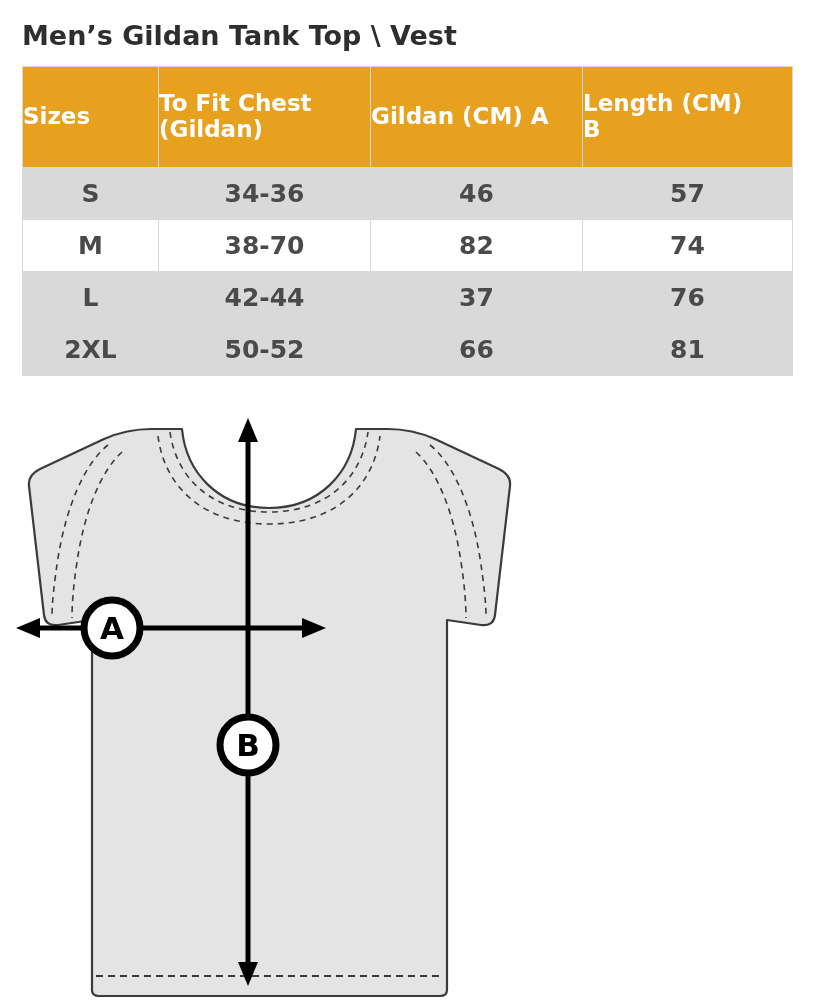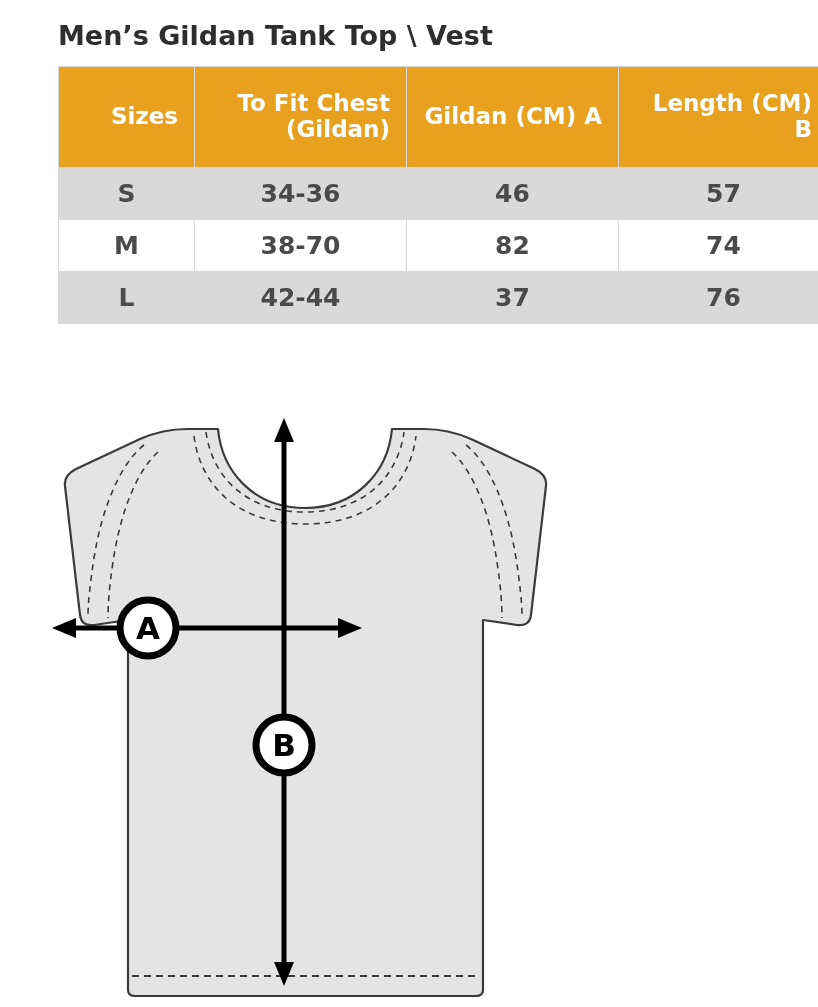--- a/index.html
+++ b/index.html
@@ -12,21 +12,20 @@
     height: 1007px;
     font-family: "DejaVu Sans", "Liberation Sans", sans-serif;
     color: #3b3b3b;
     position: relative;
     overflow: hidden;
   }
   .page {
     width: 768px;
     height: 1007px;
     position: relative;
-    margin-left: 36px;
   }
   .title {
     position: absolute;
     left: 22px;
     top: 20px;
     font-size: 27px;
     font-weight: bold;
     color: #2e2e2e;
     letter-spacing: 0px;
     white-space: nowrap;
@@ -37,22 +36,22 @@
     top: 66px;
     width: 770px;
     border-collapse: collapse;
     table-layout: fixed;
   }
   table.size-table th {
     background: #e8a01f;
     color: #ffffff;
     font-size: 23px;
     font-weight: bold;
-    text-align: right;
-    padding: 10px 16px;
+    text-align: left;
+    padding: 10px 0;
     height: 80px;
     border: 1px solid #d8d8d8;
     line-height: 1.12;
     vertical-align: middle;
   }
   table.size-table td {
     text-align: center;
     font-size: 25px;
     font-weight: bold;
     color: #4a4a4a;
@@ -125,20 +124,26 @@
         <td>M</td>
         <td>38-70</td>
         <td>82</td>
         <td>74</td>
       </tr>
       <tr class="row-alt">
         <td>L</td>
         <td>42-44</td>
         <td>37</td>
         <td>76</td>
+      </tr>
+      <tr class="row-alt">
+        <td>2XL</td>
+        <td>50-52</td>
+        <td>66</td>
+        <td>81</td>
       </tr>
     </tbody>
   </table>
 
   <div class="diagram">
     <svg width="818" height="595" viewBox="0 0 818 595" xmlns="http://www.w3.org/2000/svg">
 
       <g>
         <path d="M151,17
                  C 137,17 120,20 104,27

